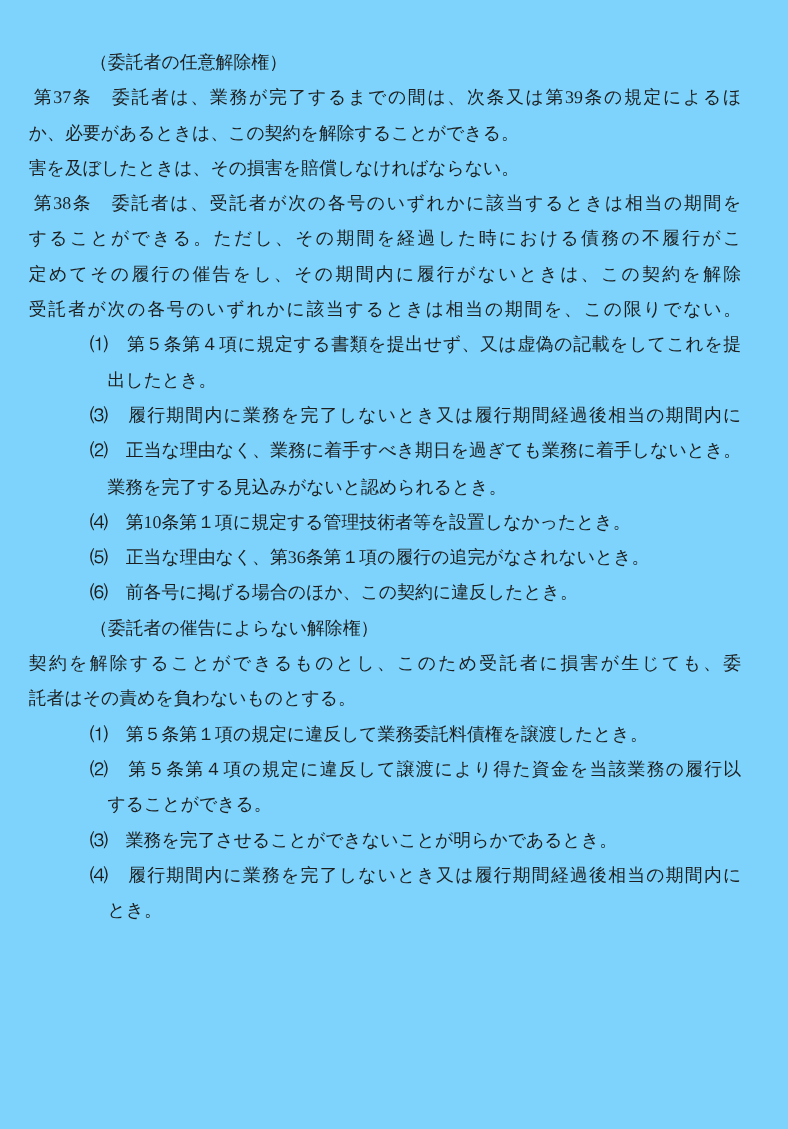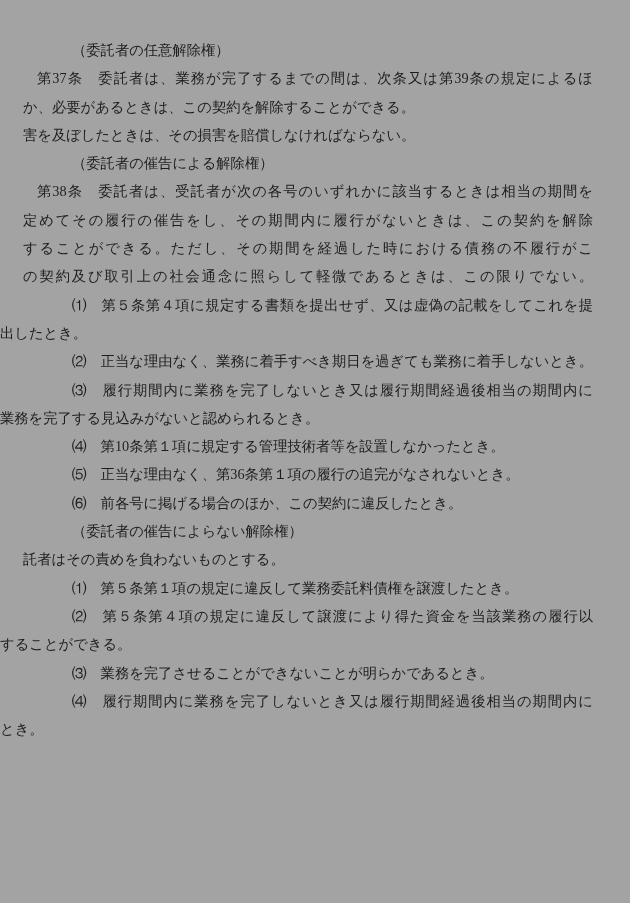--- a/index.html
+++ b/index.html
@@ -23,55 +23,55 @@
     position: relative;
   }
   .ln {
     height: 28.3px;
     line-height: 28.3px;
     margin-right: 37px;
     white-space: pre;
     letter-spacing: 0;
   }
   
-  .i0 { margin-left: 37px; }  
+  .i0 { margin-left: 27px; }  
   .i1 { margin-left: 23px; }  
   .i2 { margin-left: 72px; }  
-  .i3 { }  
+  .i3 { margin-left: 86px; }  
   
   .j {
     white-space: normal;
     text-align: justify;
     text-align-last: justify;
     text-justify: inter-character;
   }
 </style>
 </head>
 <body>
 
-<div class="page" style="background: #a3a3a3; color: rgb(30, 30, 30);">
+<div class="page" style="background: #7dd3fc; color: rgb(30, 30, 30);">
   <div class="doc-body">
       <div class="ln i2">（委託者の任意解除権）</div>
       <div class="ln i0 j">第37条　委託者は、業務が完了するまでの間は、次条又は第39条の規定によるほ</div>
       <div class="ln i1">か、必要があるときは、この契約を解除することができる。</div>
       <div class="ln i1">害を及ぼしたときは、その損害を賠償しなければならない。</div>
-      <div class="ln i2">（委託者の催告による解除権）</div>
       <div class="ln i0 j">第38条　委託者は、受託者が次の各号のいずれかに該当するときは相当の期間を</div>
+      <div class="ln i1 j">することができる。ただし、その期間を経過した時における債務の不履行がこ</div>
       <div class="ln i1 j">定めてその履行の催告をし、その期間内に履行がないときは、この契約を解除</div>
-      <div class="ln i1 j">することができる。ただし、その期間を経過した時における債務の不履行がこ</div>
-      <div class="ln i1 j">の契約及び取引上の社会通念に照らして軽微であるときは、この限りでない。</div>
+      <div class="ln i1 j">受託者が次の各号のいずれかに該当するときは相当の期間を、この限りでない。</div>
       <div class="ln i2 j">⑴　第５条第４項に規定する書類を提出せず、又は虚偽の記載をしてこれを提</div>
       <div class="ln i3">出したとき。</div>
+      <div class="ln i2 j">⑶　履行期間内に業務を完了しないとき又は履行期間経過後相当の期間内に</div>
       <div class="ln i2 j">⑵　正当な理由なく、業務に着手すべき期日を過ぎても業務に着手しないとき。</div>
-      <div class="ln i2 j">⑶　履行期間内に業務を完了しないとき又は履行期間経過後相当の期間内に</div>
       <div class="ln i3">業務を完了する見込みがないと認められるとき。</div>
       <div class="ln i2">⑷　第10条第１項に規定する管理技術者等を設置しなかったとき。</div>
       <div class="ln i2">⑸　正当な理由なく、第36条第１項の履行の追完がなされないとき。</div>
       <div class="ln i2">⑹　前各号に掲げる場合のほか、この契約に違反したとき。</div>
       <div class="ln i2">（委託者の催告によらない解除権）</div>
+      <div class="ln i1 j">契約を解除することができるものとし、このため受託者に損害が生じても、委</div>
       <div class="ln i1">託者はその責めを負わないものとする。</div>
       <div class="ln i2">⑴　第５条第１項の規定に違反して業務委託料債権を譲渡したとき。</div>
       <div class="ln i2 j">⑵　第５条第４項の規定に違反して譲渡により得た資金を当該業務の履行以</div>
       <div class="ln i3">することができる。</div>
       <div class="ln i2">⑶　業務を完了させることができないことが明らかであるとき。</div>
       <div class="ln i2 j">⑷　履行期間内に業務を完了しないとき又は履行期間経過後相当の期間内に</div>
       <div class="ln i3">とき。</div>
     </div>
 </div>
 

